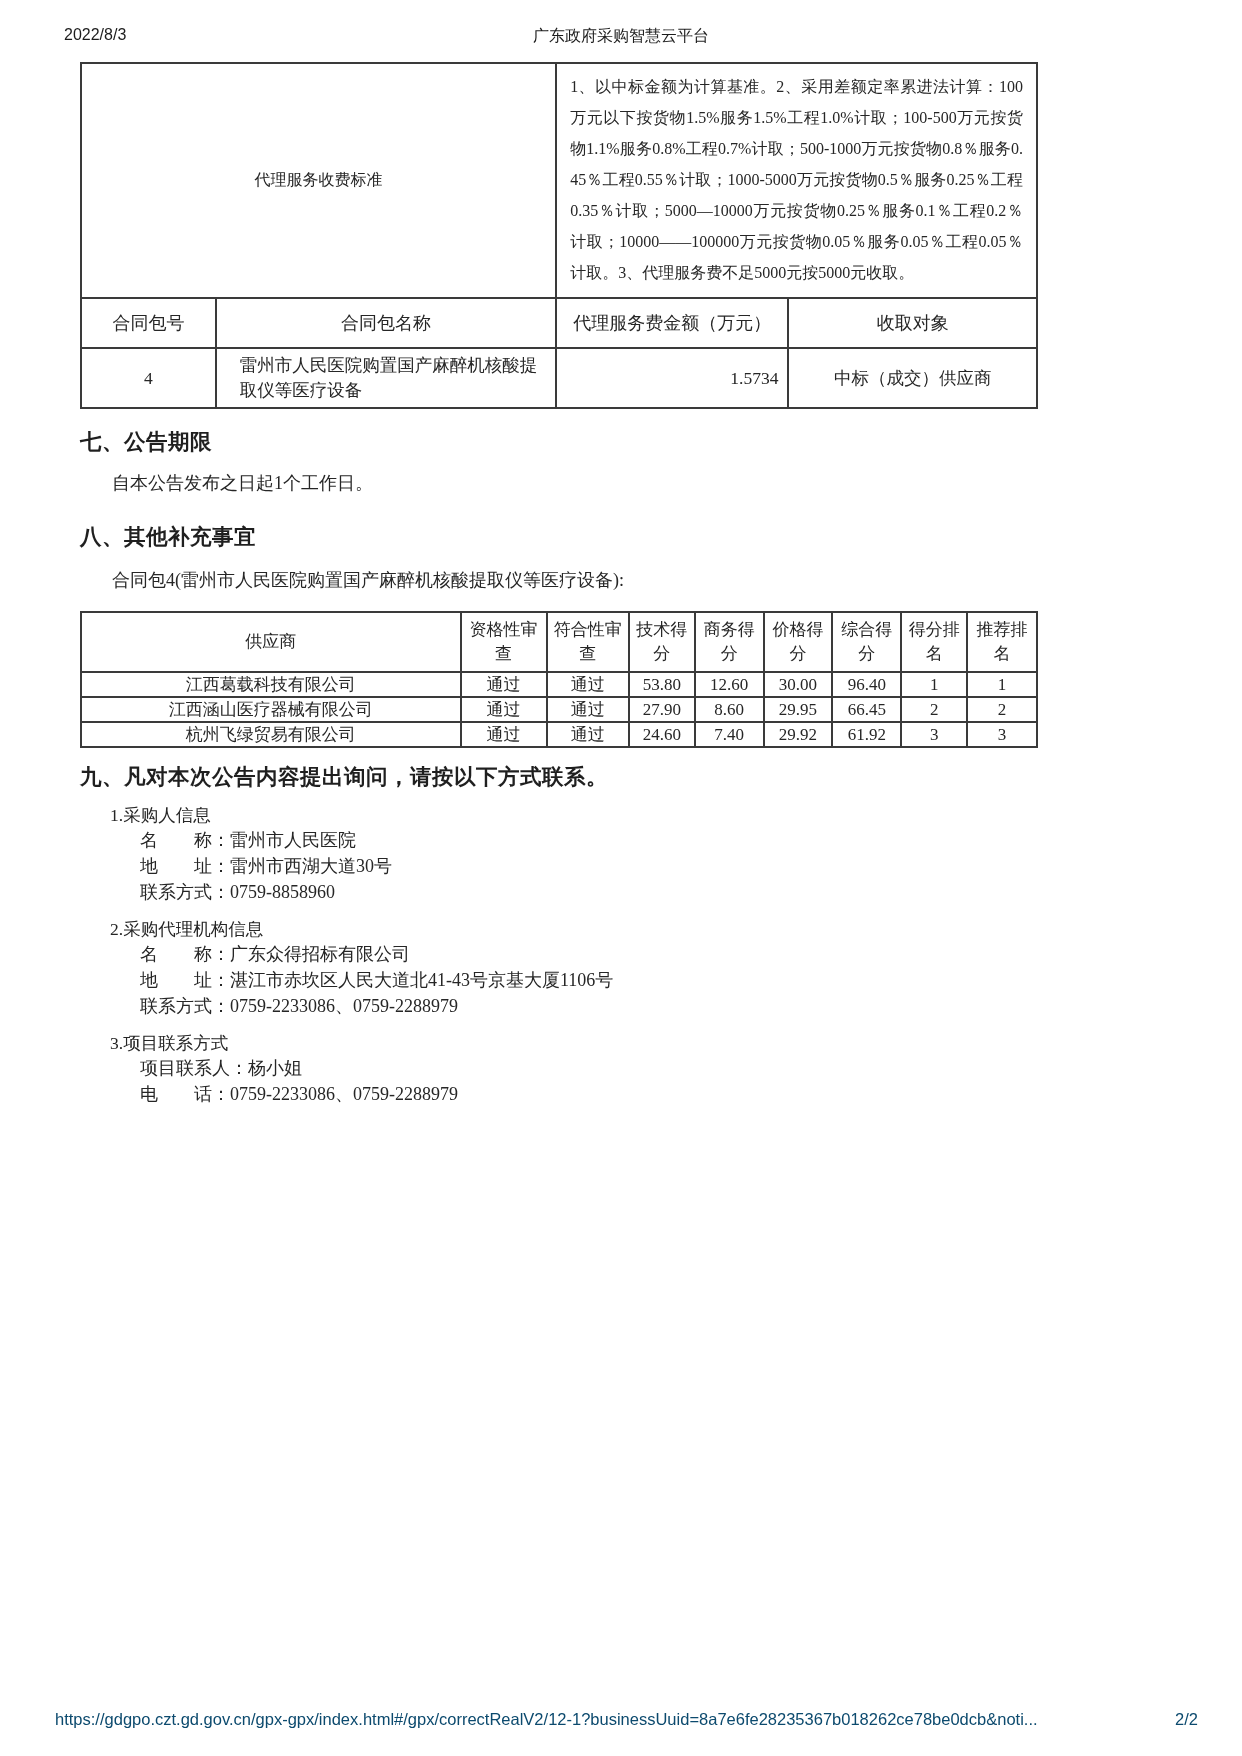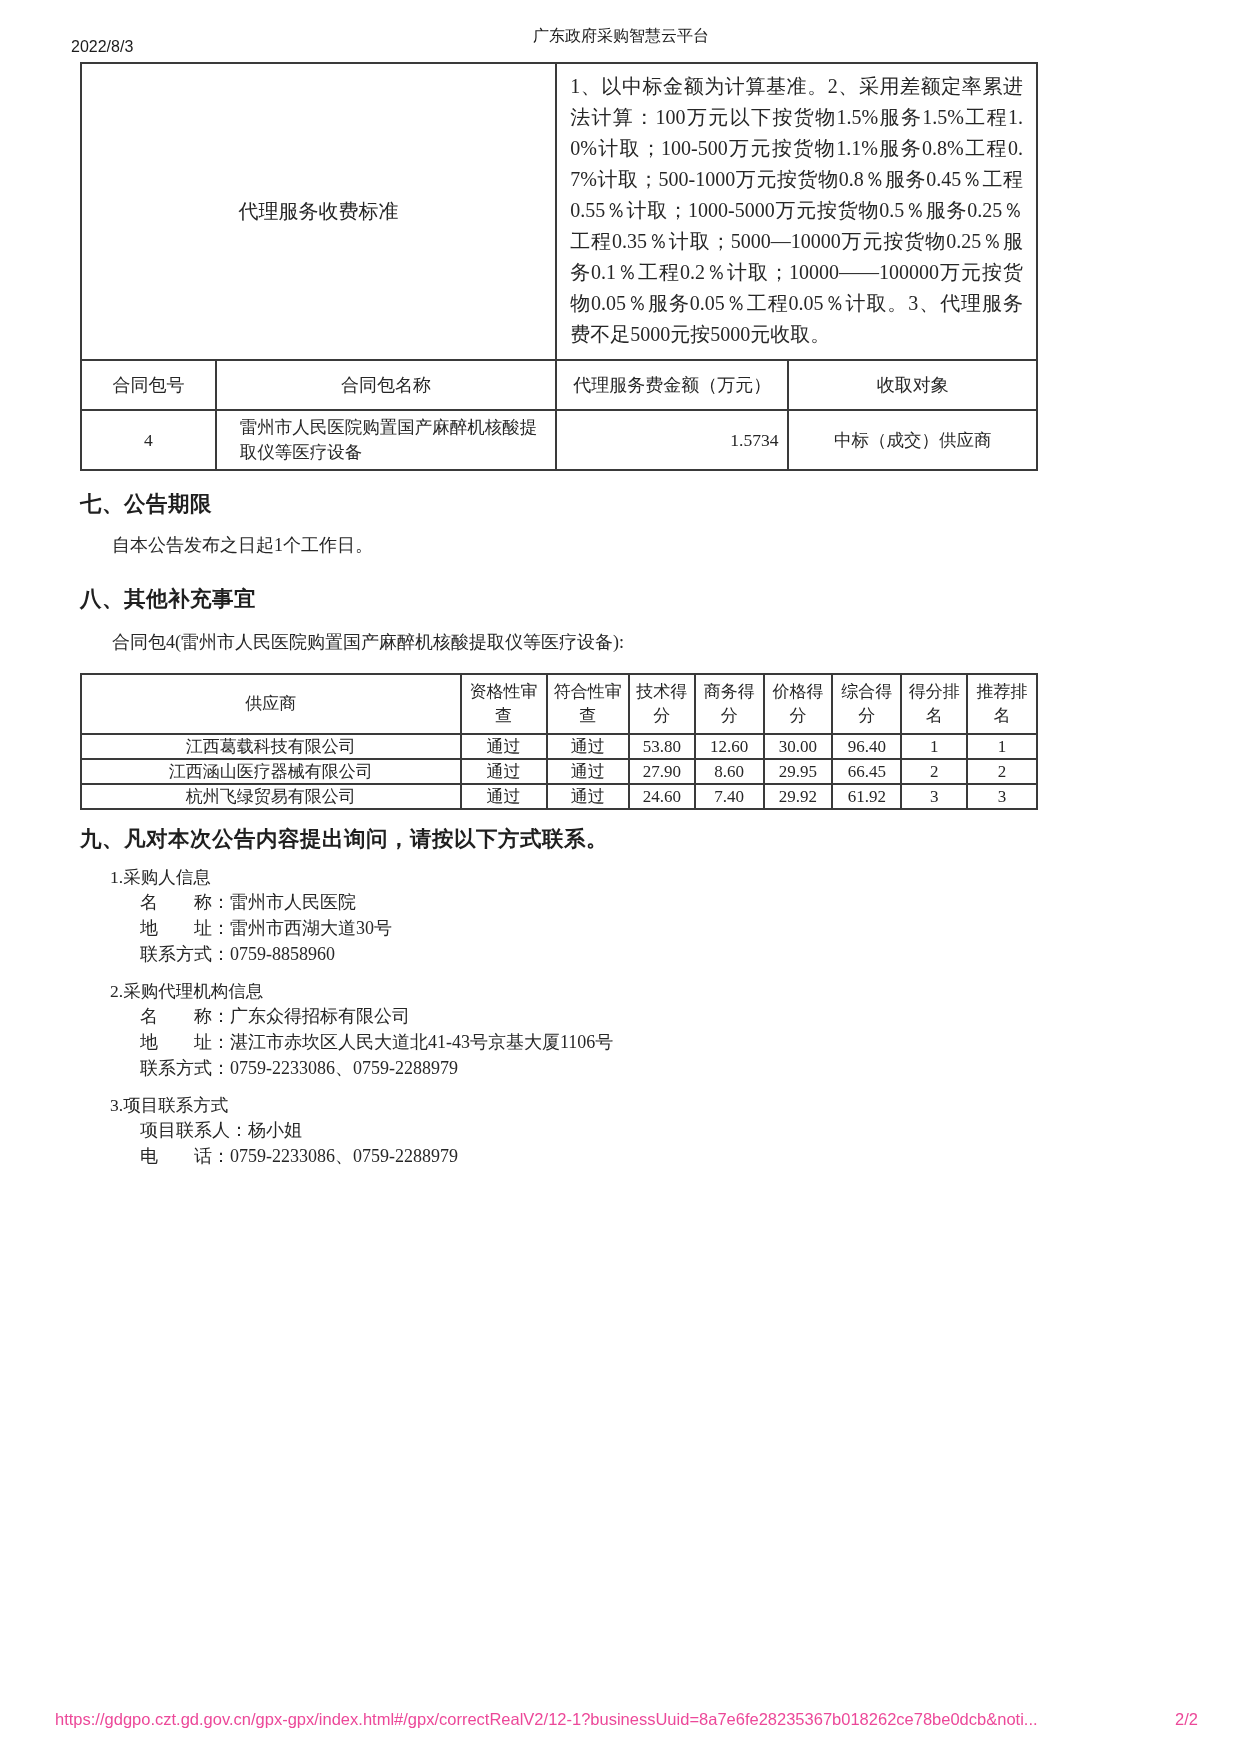--- a/index.html
+++ b/index.html
@@ -2,32 +2,32 @@
 <html><head>
 <meta charset="utf-8">
 <style>
   * { margin:0; padding:0; box-sizing:border-box; }
   html,body { background:#ffffff; }
   body { width:1242px; height:1756px; position:relative; overflow:hidden;
          font-family:"Liberation Serif","DejaVu Serif",serif; color:#262626; }
 
   .print-header { position:absolute; top:26px; left:55px; right:55px; height:26px;
                   font-family:"Liberation Sans","DejaVu Sans",sans-serif; font-size:16px; color:#1c1c1c; }
-  .print-header .date { position:absolute; left:16px; top:0;margin-top:12px; }
+  .print-header .date { position:absolute; left:9px; top:0; }
   .print-header .title { position:absolute; left:50%; transform:translateX(-50%); top:0;
                          border-bottom:1px solid #444; padding-bottom:15px; white-space:nowrap; }
 
   .content { position:absolute; top:62px; left:80px; width:958px; }
 
   table { border-collapse:collapse; table-layout:fixed; width:100%; }
   td, th { border:2px solid #3a3a3a; font-weight:normal; vertical-align:middle;
            text-align:center; color:#262626; }
 
   
-  .fee-table td { font-size:20px; }
+  .fee-table td { font-size:16px; }
   .fee-label-cell { font-size:18px; }
   .fee-text-cell { text-align:justify; text-align-last:left; word-break:break-all;
                    font-size:18px; line-height:31px; padding:7px 13px 9px 13px; }
   .pkg-header-row td { height:50px; font-size:18px; }
   .pkg-data-row td { height:58px; font-size:17.5px; }
   .pkg-name-cell { text-align:left; padding:4px 10px 4px 23px; line-height:25px; }
   .pkg-amount-cell { text-align:right; padding-right:9px; }
 
   .sec-heading { font-size:21.5px; font-weight:bold; color:#1f1f1f; letter-spacing:0.5px; }
   .h7 { margin-top:18px; }
@@ -41,21 +41,21 @@
   .score-table th { height:60px; font-size:17px; line-height:24px; padding:2px 3px; }
   .score-table td { height:24px; font-size:17px; }
 
   .contact-group-heading { margin-top:12px; margin-left:30px; font-size:17.5px; line-height:24px; }
   .contact-line { margin-top:0; margin-left:60px; font-size:18px; line-height:26px; }
 
   .signature { margin-top:14px; text-align:right; font-size:18px; line-height:26px; }
   .signature .sig-date { margin-top:8px; }
 
   .print-footer { position:absolute; left:55px; right:44px; bottom:27px;
-                  font-family:"Liberation Sans","DejaVu Sans",sans-serif; font-size:16.5px; color:#ec4899;
+                  font-family:"Liberation Sans","DejaVu Sans",sans-serif; font-size:16.5px; color:#0c4a6e;
                   display:flex; justify-content:space-between; align-items:baseline; }
   .print-footer .url { white-space:nowrap; overflow:hidden; }
   .print-footer .page-num { margin-left:22px; flex:none; }
 </style>
 </head>
 <body>
 
 <div class="print-header">
   <span class="date">2022/8/3</span>
   <span class="title">广东政府采购智慧云平台</span>

